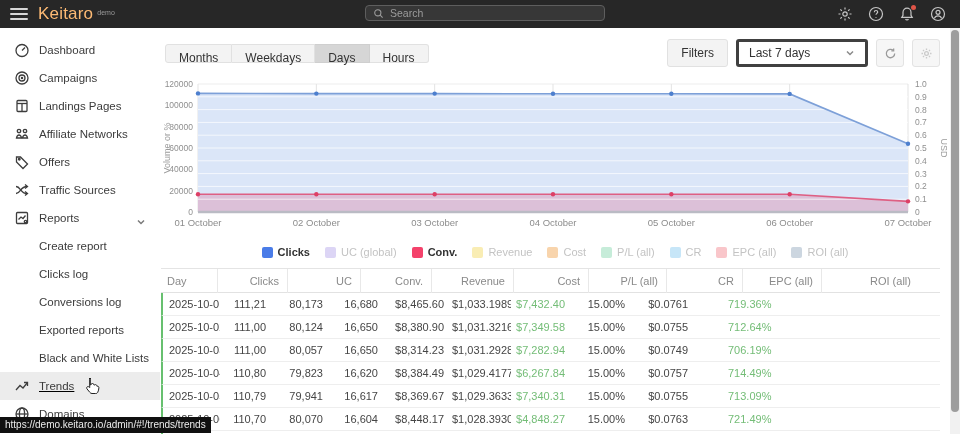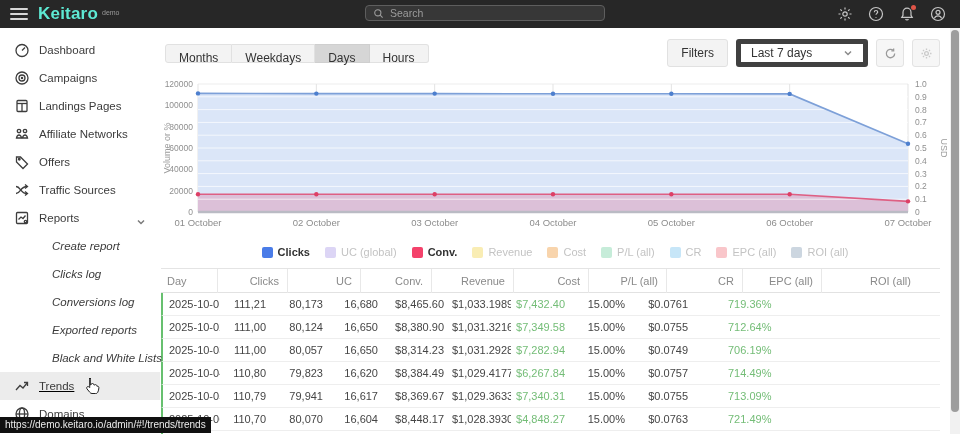--- a/index.html
+++ b/index.html
@@ -2,53 +2,53 @@
 <html><head>
 <meta charset="utf-8">
 <style>
   * { box-sizing: border-box; margin: 0; padding: 0; }
   html,body { width:960px; height:434px; overflow:hidden; font-family:"Liberation Sans",sans-serif; background:#fff; }
 
   
   .topbar { position:fixed; top:0; left:0; width:960px; height:28px; background:#272727; display:flex; align-items:center; z-index:50; }
   .hamburger { width:38px; height:28px; display:flex; flex-direction:column; justify-content:center; gap:3px; padding:0 10px; cursor:pointer; }
   .hamburger span { display:block; height:2px; background:#d6d6d6; border-radius:1px; }
-  .logo { color:#5eead4; font-size:17px; font-weight:bold; letter-spacing:.2px; line-height:28px; }
+  .logo { color:#fdba74; font-size:17px; font-weight:normal; letter-spacing:.2px; line-height:28px; }
   .logo-env { color:#9a9a9a; font-size:7px; margin-left:4px; position:relative; top:-4px; }
   .searchwrap { position:absolute; left:365px; top:5px; width:240px; height:16px; background:#373737; border:1px solid #5e5e5e; border-radius:4px; display:flex; align-items:center; padding:0 7px; }
   .searchwrap svg { width:11px; height:11px; stroke:#9c9c9c; fill:none; stroke-width:1.6; flex:none; }
   .searchwrap input { flex:1; background:transparent; border:none; outline:none; color:#d7d7d7; font-size:10.5px; margin-left:6px; }
   .searchwrap input::placeholder { color:#9c9c9c; }
   .topicons { margin-left:auto; display:flex; align-items:center; gap:15px; padding-right:14px; }
   .topicon { position:relative; width:16px; height:16px; cursor:pointer; }
   .topicon svg { width:16px; height:16px; stroke:#c6c6c6; fill:none; stroke-width:1.2; }
   .notif-dot { position:absolute; top:-1px; right:-1px; width:5px; height:5px; background:#e05548; border-radius:50%; }
 
   
   .sidebar { position:fixed; top:28px; left:0; width:160px; height:406px; background:#fff; padding-top:8px; z-index:10; }
   .side-item { height:28px; display:flex; align-items:center; padding-left:14px; cursor:pointer; position:relative; }
   .side-item.active { background:#ececec;text-decoration:underline; }
   .side-icon { width:16px; height:16px; margin-right:9px; flex:none; }
   .side-icon svg { width:16px; height:16px; stroke:#3d3d3d; fill:none; stroke-width:1.3; }
   .side-label { font-size:11.5px; color:#3b3b3b; white-space:nowrap; }
-  .side-item.sub { padding-left:52px;font-style:italic; }
+  .side-item.sub { padding-left:39px; }
   .side-chevron { position:absolute; right:14px; width:10px; height:10px; }
   .side-chevron svg { width:10px; height:10px; stroke:#7a7a7a; fill:none; stroke-width:1.5; }
 
   
   .main { position:absolute; top:28px; left:160px; width:790px; }
   .toolbar { display:flex; align-items:center; margin-top:10px; height:30px; padding:0 10px 0 5px; }
   .tabgroup { display:flex; }
   .tab { background:#f3f3f3; border:1px solid #e1e1e1; border-left-width:0; padding:0 13px; height:19px; line-height:26px; font-size:12px; color:#333; cursor:pointer; }
   .tab:first-child { border-left-width:1px; border-radius:3px 0 0 3px; }
   .tab:last-child { border-radius:0 3px 3px 0; }
   .tab.active { background:#d6d6d6; border-color:#cfcfcf; }
   .toolbar-right { margin-left:auto; display:flex; align-items:center; gap:8px; }
   .btn { background:#f3f3f3; border:1px solid #e1e1e1; border-radius:3px; height:28px; padding:0 13px; font-size:12px; color:#333; cursor:pointer; font-family:inherit; }
-  .rangesel { background:#fff; border:5px solid #404040; border-radius:3px; height:28px; width:132px; display:flex; align-items:center; padding:4px 10px; font-size:12px; color:#333; cursor:pointer; }
+  .rangesel { background:#fff; border:3px solid #404040; border-radius:3px; height:28px; width:132px; display:flex; align-items:center; padding:4px 10px; font-size:12px; color:#333; cursor:pointer; }
   .rangesel svg { width:10px; height:10px; stroke:#8a8a8a; fill:none; stroke-width:1.5; margin-left:auto; }
   .iconbtn { width:28px; height:28px; background:#f6f6f6; border:1px solid #e3e3e3; border-radius:3px; display:flex; align-items:center; justify-content:center; cursor:pointer; }
   .iconbtn svg { width:13px; height:13px; stroke:#9a9a9a; fill:none; stroke-width:1.4; }
   .iconbtn.dim svg { stroke:#cacaca; }
 
   
   .chartwrap { margin:6px 0 0 0; height:160px; }
 
   
   .legend { margin-top:8px; height:20px; display:flex; justify-content:center; align-items:center; gap:15px; }

